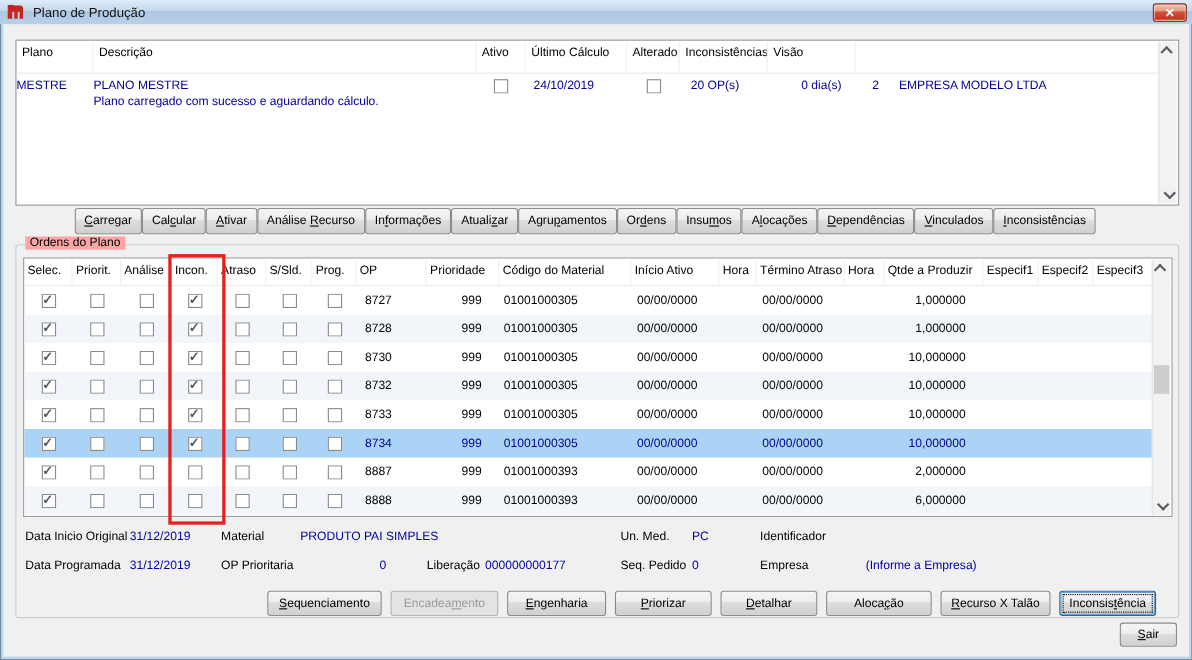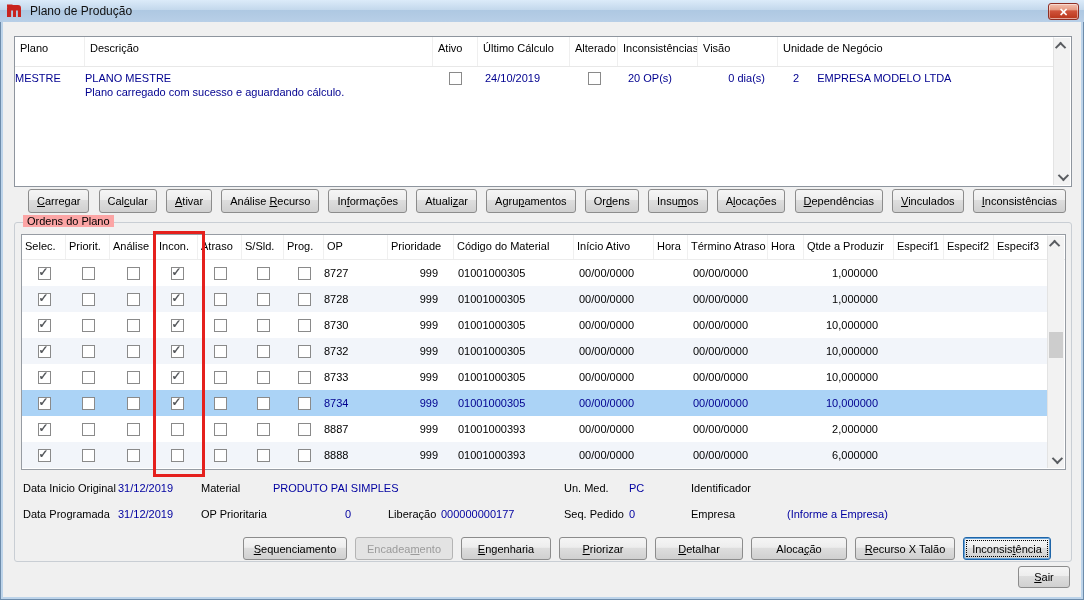--- a/index.html
+++ b/index.html
@@ -25,37 +25,37 @@
   .cbx{display:flex;justify-content:center}
   
   .vsb{position:absolute;top:1px;right:1px;bottom:1px;width:16px;background:#f2f2f2;border-left:1px solid #e3e3e3}
   .sb-a{position:absolute;left:0;width:16px;height:16px;display:flex;align-items:center;justify-content:center}
   .sb-a.up{top:0}.sb-a.dn{bottom:0}
   .chev{width:6px;height:6px;border-left:2px solid #595c60;border-top:2px solid #595c60}
   .up .chev{transform:rotate(45deg) translate(0,2px)}
   .dn .chev{transform:rotate(225deg) translate(0,2px)}
   .sb-thumb{position:absolute;left:1px;width:14px;background:#cdcdcd}
   
-  .toolbar{position:absolute;left:16px;top:167px;width:1056px;height:25px;display:flex;justify-content:space-between;padding:0 9px;box-sizing:border-box}
+  .toolbar{position:absolute;left:1px;top:167px;width:1056px;height:25px;display:flex;justify-content:center;padding:0 9px;box-sizing:border-box}
   .wbtn{height:24px;border:1px solid #8c8c8c;border-radius:3px;background:linear-gradient(#f5f5f5,#ededed 45%,#dedede 46%,#d0d0d0);font-family:"Liberation Sans",sans-serif;font-size:11px;color:#000;padding:0 8px;white-space:nowrap}
   .wbtn u{text-decoration:underline}
   
   .group{position:absolute;left:11px;top:200px;width:1056px;height:338px;border:1px solid #c9ced4;border-radius:3px}
   .group-title{position:absolute;left:8px;top:-8px;background:#fca5a5;padding:0 4px;font-weight:normal}
   
   .otable{position:absolute;left:6px;top:11px;width:1043px;height:234px;background:#fff;border:1px solid #989fa0;border:1px solid #979ca3}
   .ogrid{display:grid;grid-template-columns:44px 44px 46px 42px 44px 42px 40px 64px 66px 120px 80px 34px 80px 36px 90px 50px 50px 54px}
   .ohead{height:24px;border-bottom:1px solid #ececec}
   .ohead .hc{padding:5px 0 0 3px;border-right:1px solid #f0f0f0;white-space:nowrap;overflow:hidden}
   .orows{position:absolute;left:0;top:25px;width:calc(100% - 17px);height:208px;overflow:hidden}
   .orow{height:26px;align-items:center}
   .orow:nth-child(even){background:var(--stripe,#f2f5fa)}
   .orow.selected{background:var(--sel,#abd3f6);color:#00008f}
   .orow .c{white-space:nowrap;overflow:hidden}
-  .orow > :nth-child(8){text-align:left;padding-right:24px}
+  .orow > :nth-child(8){text-align:center;padding-right:24px}
   .orow > :nth-child(9){text-align:right;padding-right:16px}
   .orow > :nth-child(10){padding-left:4px}
   .orow > :nth-child(11),.orow > :nth-child(13){padding-left:5px}
   .orow > :nth-child(15){text-align:right;padding-right:16px}
   .red-box{position:absolute;left:138px;top:8px;width:46px;height:240px;border:3px solid var(--red,#e5201d);pointer-events:none}
   
   .info{position:absolute;left:0;top:256px;width:1056px;height:54px}
   .info span{position:absolute;white-space:nowrap}
   .info .val{color:#0000a0}
   
@@ -92,21 +92,20 @@
 
     <div class="plans">
       <div class="pgrid phead">
           <div class="hc">Plano</div>
           <div class="hc">Descrição</div>
           <div class="hc">Ativo</div>
           <div class="hc">Último Cálculo</div>
           <div class="hc">Alterado</div>
           <div class="hc">Inconsistências</div>
           <div class="hc">Visão</div>
-          <div class="hc">Unidade de Negócio</div>
         </div>
       <div class="pgrid plan-row">
         <div class="c">MESTRE</div>
         <div class="c">
           <div>PLANO MESTRE</div>
           <div class="desc2">Plano carregado com sucesso e aguardando cálculo.</div>
         </div>
         <div class="c cbx">
             <span class="cb" id="cb-ativo"></span>
           </div>

